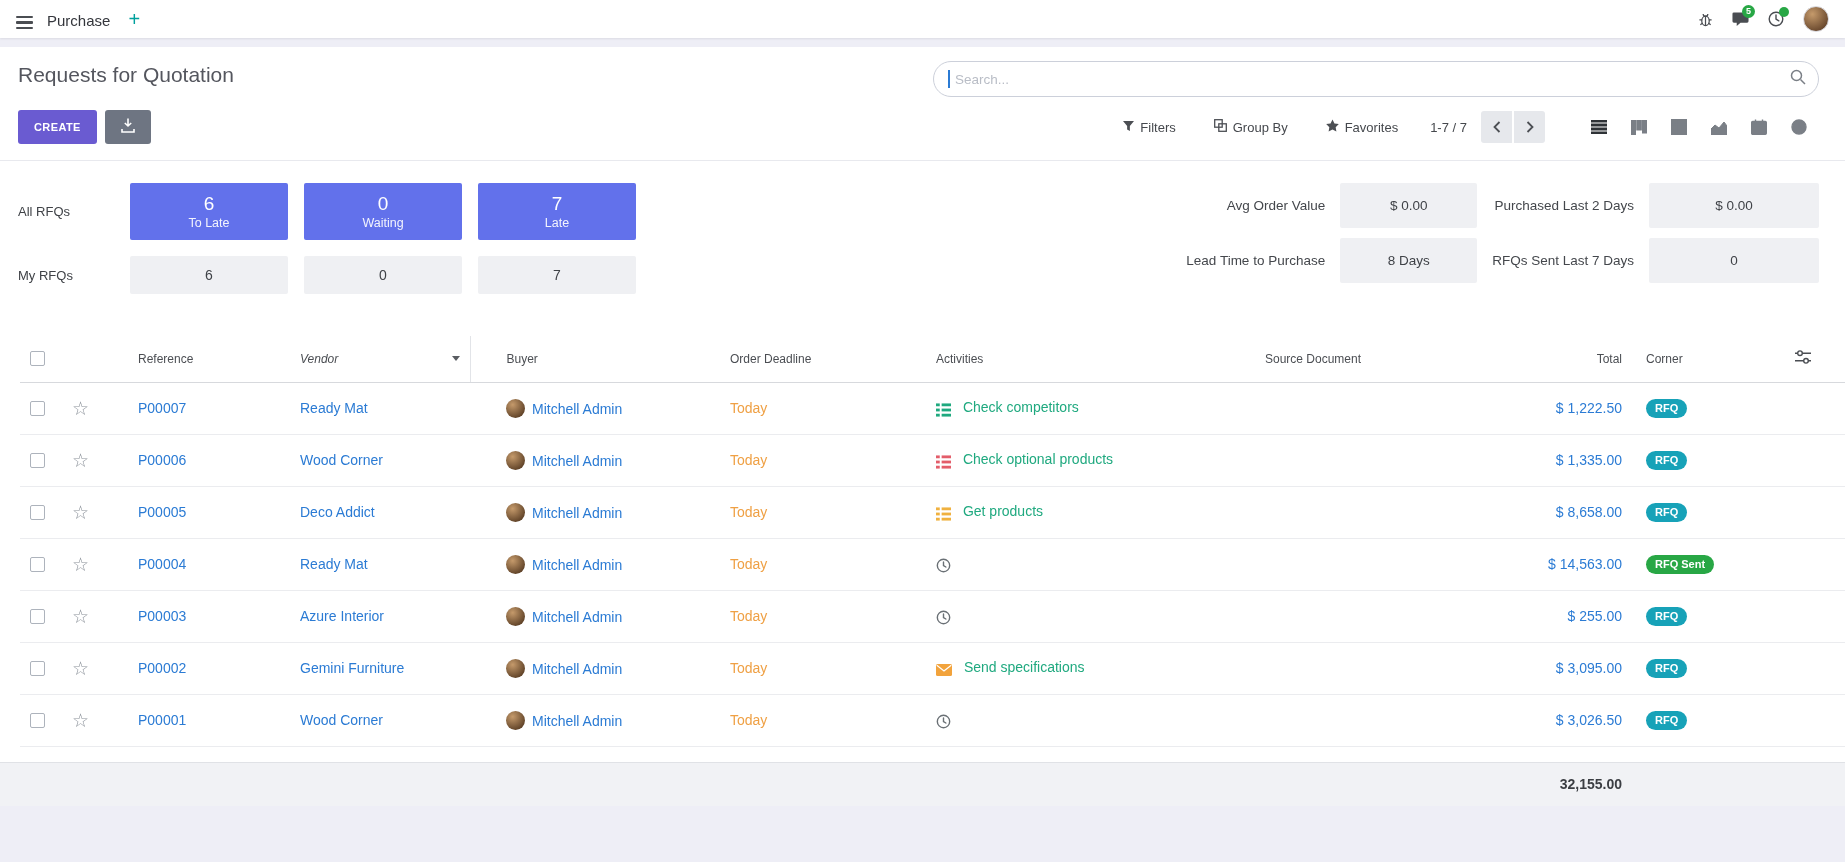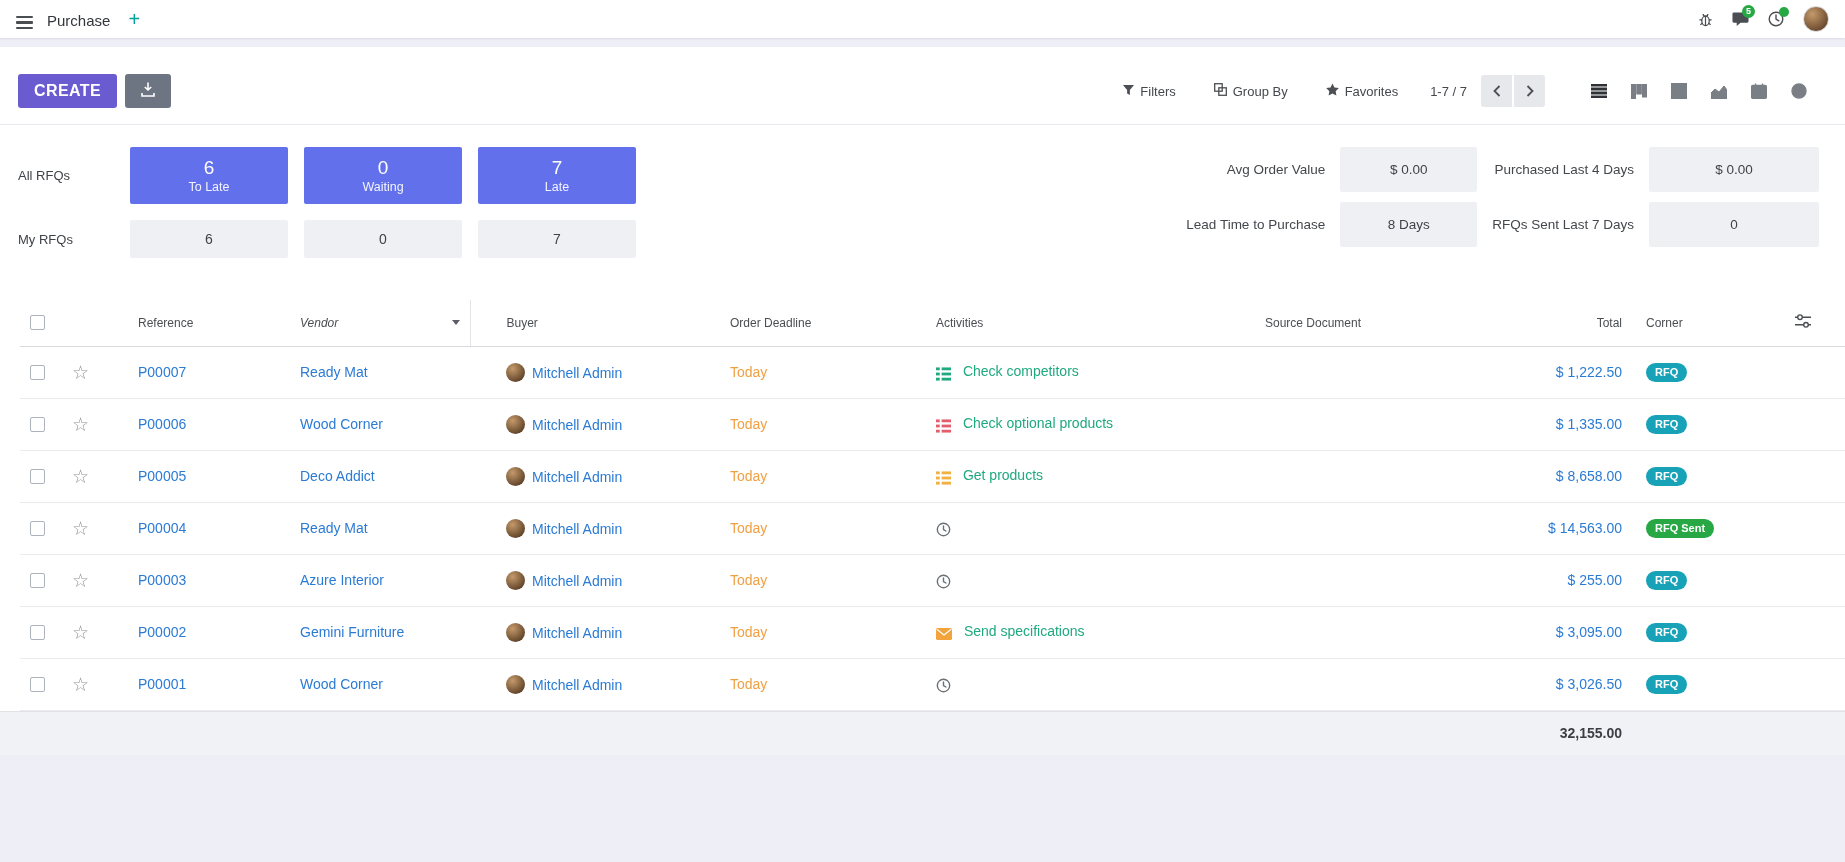--- a/index.html
+++ b/index.html
@@ -36,21 +36,21 @@
   .page-title { font-size: 21px; color: #54565e; font-weight: 400; margin: 2px 0 0; }
   .searchbox { margin-left: auto; width: 886px; height: 36px; border: 1px solid #ccd0da;
                border-radius: 18px; background: #fff; display: flex; align-items: center;
                padding: 0 12px 0 14px; }
   .search-caret { width: 2px; height: 18px; background: #2b7bd4; margin-right: 3px; flex: none; }
   .searchbox input { flex: 1; border: none; outline: none; font: 13.5px "Liberation Sans", sans-serif;
                      color: #3f4247; background: transparent; }
   .searchbox input::placeholder { color: #b9bdc6; }
 
   .cp-bottom { display: flex; align-items: center; margin-top: 13px; }
-  .btn-create { background: #6a5bd1; color: #fff; font-size: 16px; font-weight: 700;
+  .btn-create { background: #6a5bd1; color: #fff; font-size: 11px; font-weight: 700;
                 letter-spacing: .4px; padding: 0 16px; height: 34px; border: none;
                 border-radius: 3px; cursor: pointer; font-family: inherit; }
   .btn-export { background: #6e7582; width: 46px; height: 34px; margin-left: 8px; border-radius: 3px;
                 display: inline-flex; align-items: center; justify-content: center; border: none; cursor: pointer; }
   .cp-controls { margin-left: auto; display: flex; align-items: center; }
   .ctl-btn { display: inline-flex; align-items: center; gap: 6px; font-size: 13px; color: #45484d;
              margin-right: 26px; background: none; border: none; cursor: pointer; font-family: inherit; }
   .pager-text { font-size: 13px; color: #45484d; margin-right: 14px; }
   .pager-btns { display: flex; gap: 2px; }
   .pager-btn { width: 31px; height: 32px; background: #e6e8ec; display: inline-flex; align-items: center;
@@ -119,21 +119,21 @@
 
   .act-icon { display: inline-block; vertical-align: middle; }
   .act-icon svg { display: none; vertical-align: middle; }
   .act-icon[data-icon="bars-green"]  svg.i-bars { display: inline-block; fill: #1fa97f; }
   .act-icon[data-icon="bars-red"]    svg.i-bars { display: inline-block; fill: #e35d6a; }
   .act-icon[data-icon="bars-yellow"] svg.i-bars { display: inline-block; fill: #f0b13f; }
   .act-icon[data-icon="clock"]    svg.i-clock { display: inline-block; }
   .act-icon[data-icon="envelope"] svg.i-env   { display: inline-block; }
 
   .table-footer { background: #f1f2f5; border-top: 1px solid #e0e2e6; height: 44px;
-                  display: flex; align-items: center; }
+                  display: flex; align-items: center; margin-top: 15px; }
   .footer-total { margin-left: auto; margin-right: 223px; font-weight: 700; font-size: 14px; color: #3b3e43; }
 </style>
 </head>
 <body>
 
 <div class="topbar">
   <div class="tb-left">
     <span class="hamburger">
         <span></span>
         <span></span>
@@ -162,20 +162,33 @@
       </svg>
       <span class="tb-dot"></span>
     </span>
     <span class="tb-avatar"></span>
   </div>
 </div>
 
 <div class="content">
 
   <div class="control">
+    <div class="cp-top">
+      <h1 class="page-title">Requests for Quotation</h1>
+      <div class="searchbox">
+        <span class="search-caret"></span>
+        <input type="text" placeholder="Search..." style="">
+        <span>
+          <svg width="16" height="16" viewBox="0 0 16 16" fill="none" stroke="#7a7f86" stroke-width="1.5">
+            <circle cx="6.5" cy="6.5" r="5"></circle>
+              <path d="M10.5 10.5L15 15"></path>
+          </svg>
+        </span>
+      </div>
+    </div>
 
     <div class="cp-bottom">
       <button class="btn-create">CREATE</button>
       <button class="btn-export">
         <span>
           <svg width="14" height="15" viewBox="0 0 14 15" fill="none" stroke="#fff" stroke-width="1.6">
             <path d="M7 0.5v7.5M3.8 5l3.2 3 3.2-3"></path>
               <path d="M1 11v3h12v-3"></path>
           </svg>
         </span>
@@ -283,21 +296,21 @@
       </div>
       <span class="dash-label">My RFQs</span>
       <div class="mytile">6</div>
       <div class="mytile">0</div>
       <div class="mytile">7</div>
     </div>
 
     <div class="dash-right">
       <span class="stat-label">Avg Order Value</span>
       <div class="stat-value">$ 0.00</div>
-      <span class="stat-label">Purchased Last 4 Days</span>
+      <span class="stat-label">Purchased Last 2 Days</span>
       <div class="stat-value">$ 0.00</div>
       <span class="stat-label">Lead Time to Purchase</span>
       <div class="stat-value">8 Days</div>
       <span class="stat-label">RFQs Sent Last 7 Days</span>
       <div class="stat-value">0</div>
     </div>
   </div>
 
   <div class="table-wrap">
     <table>

